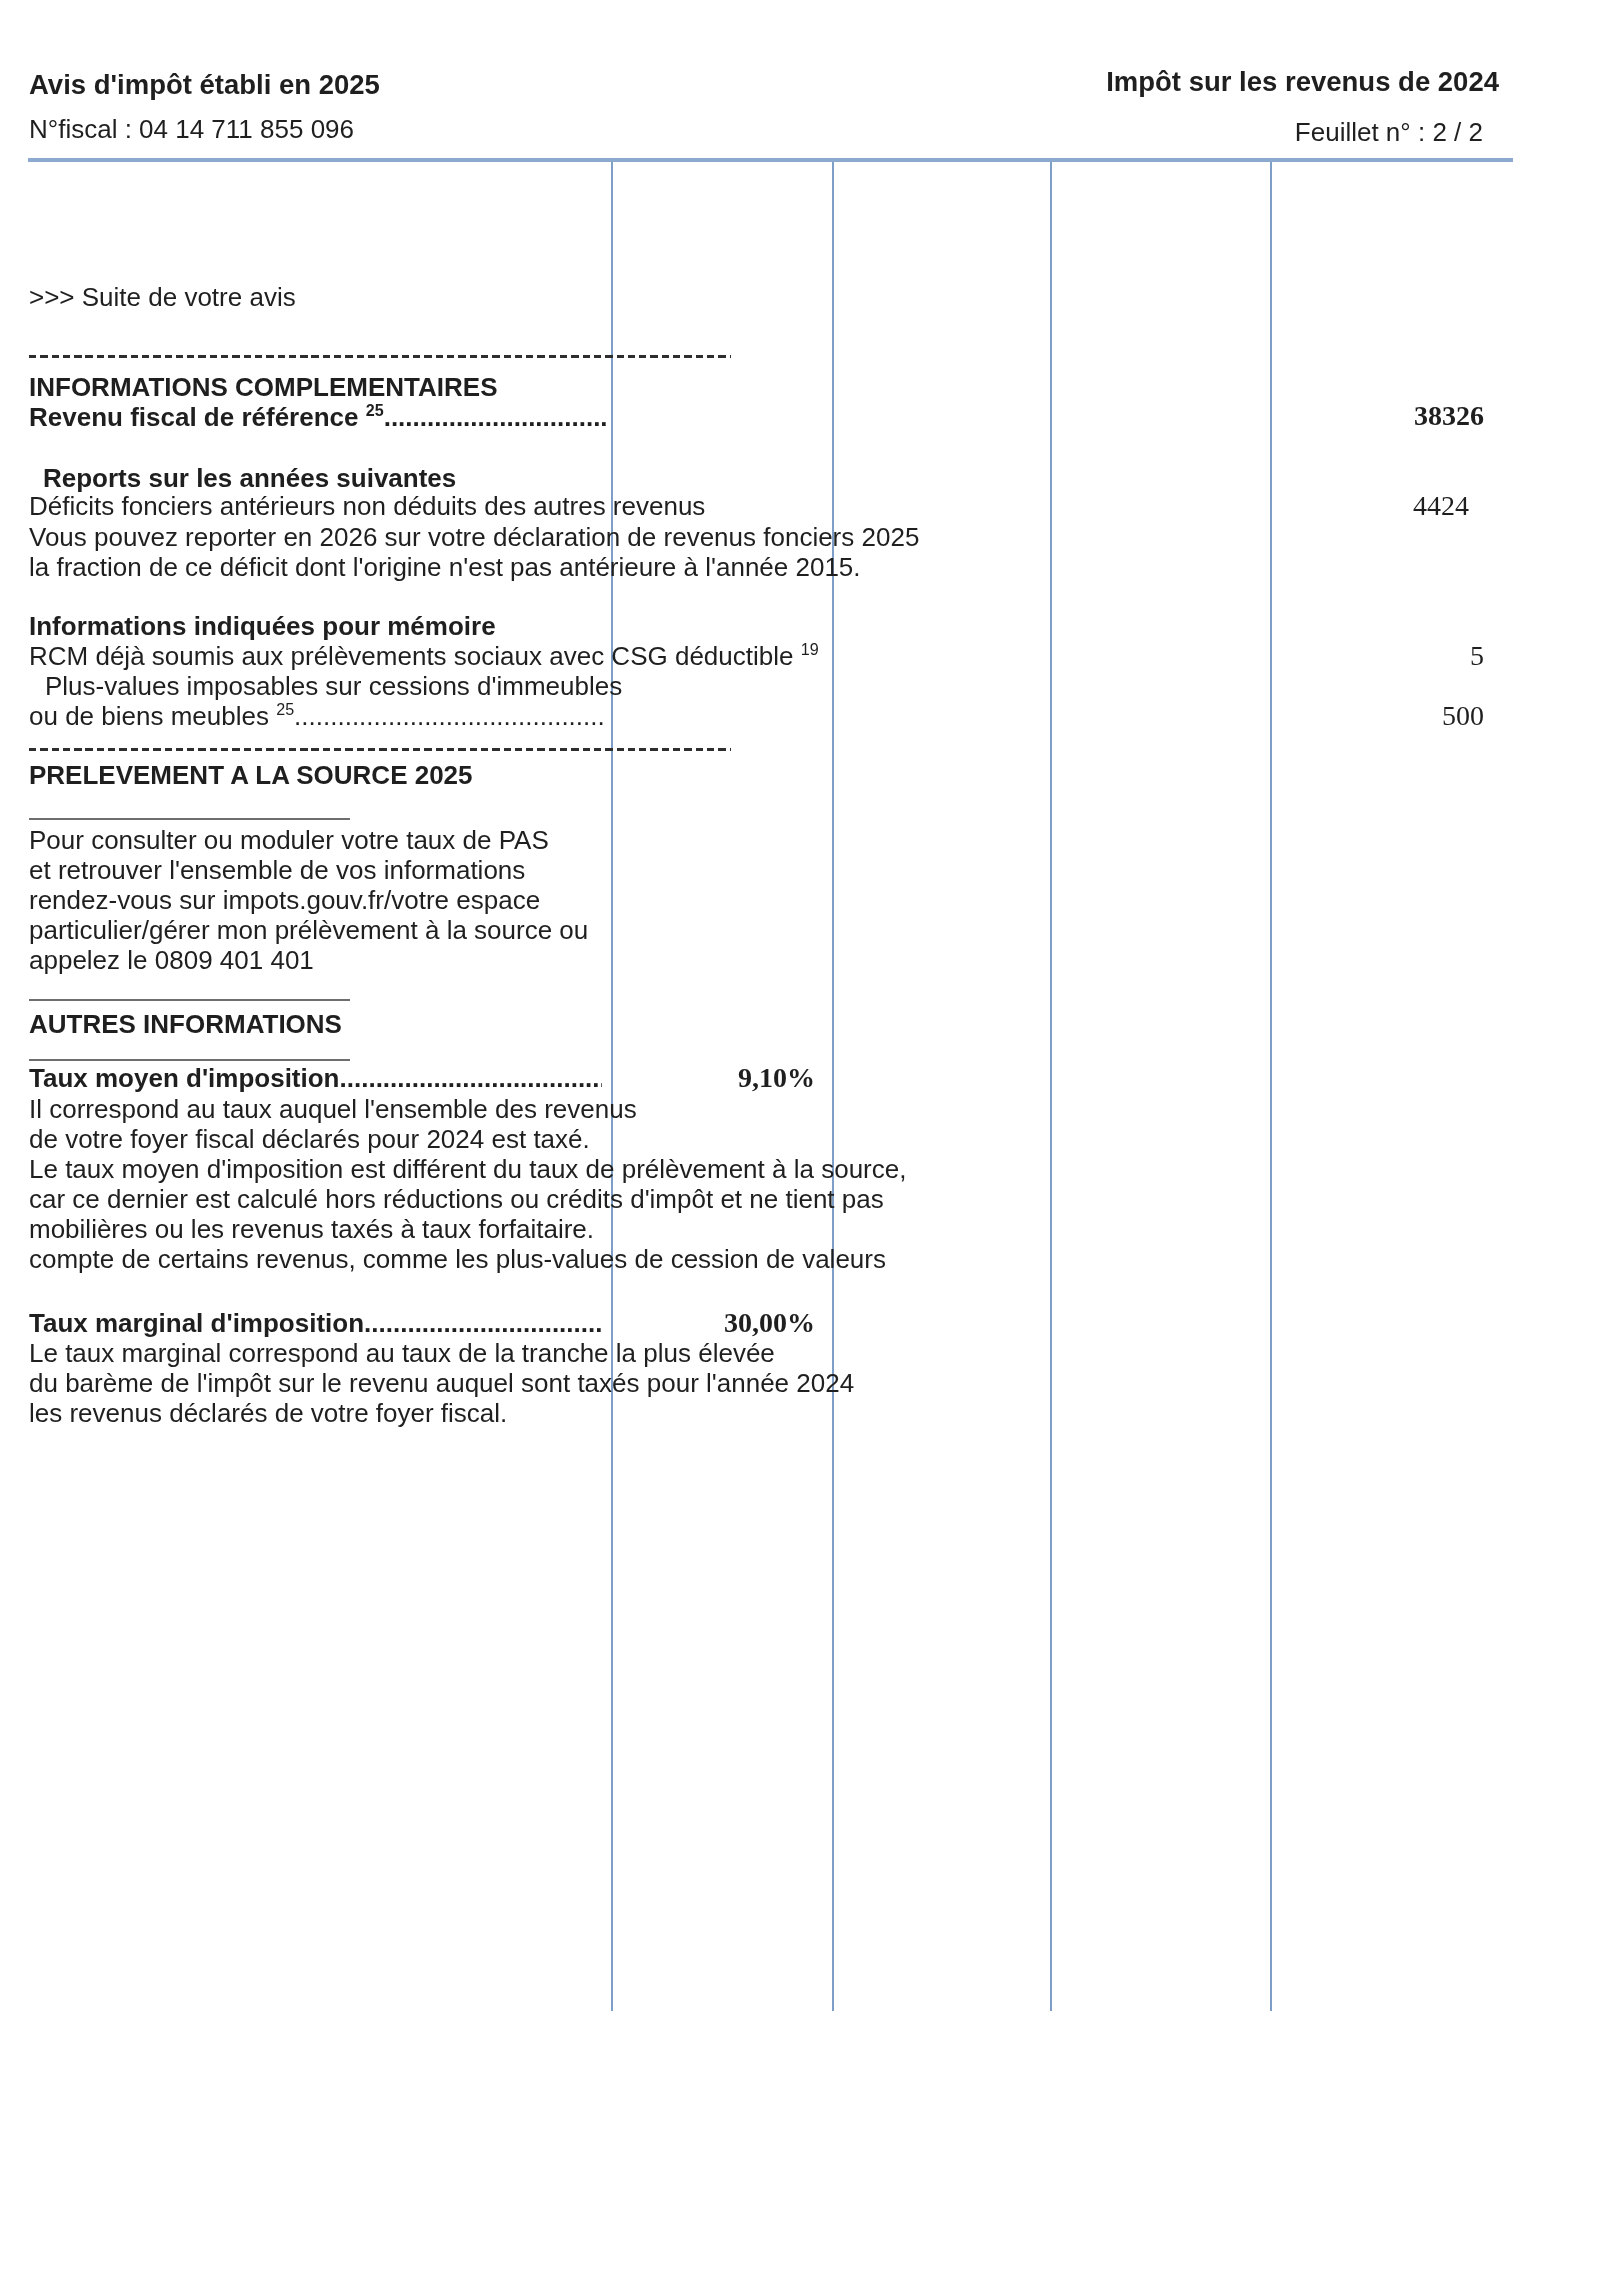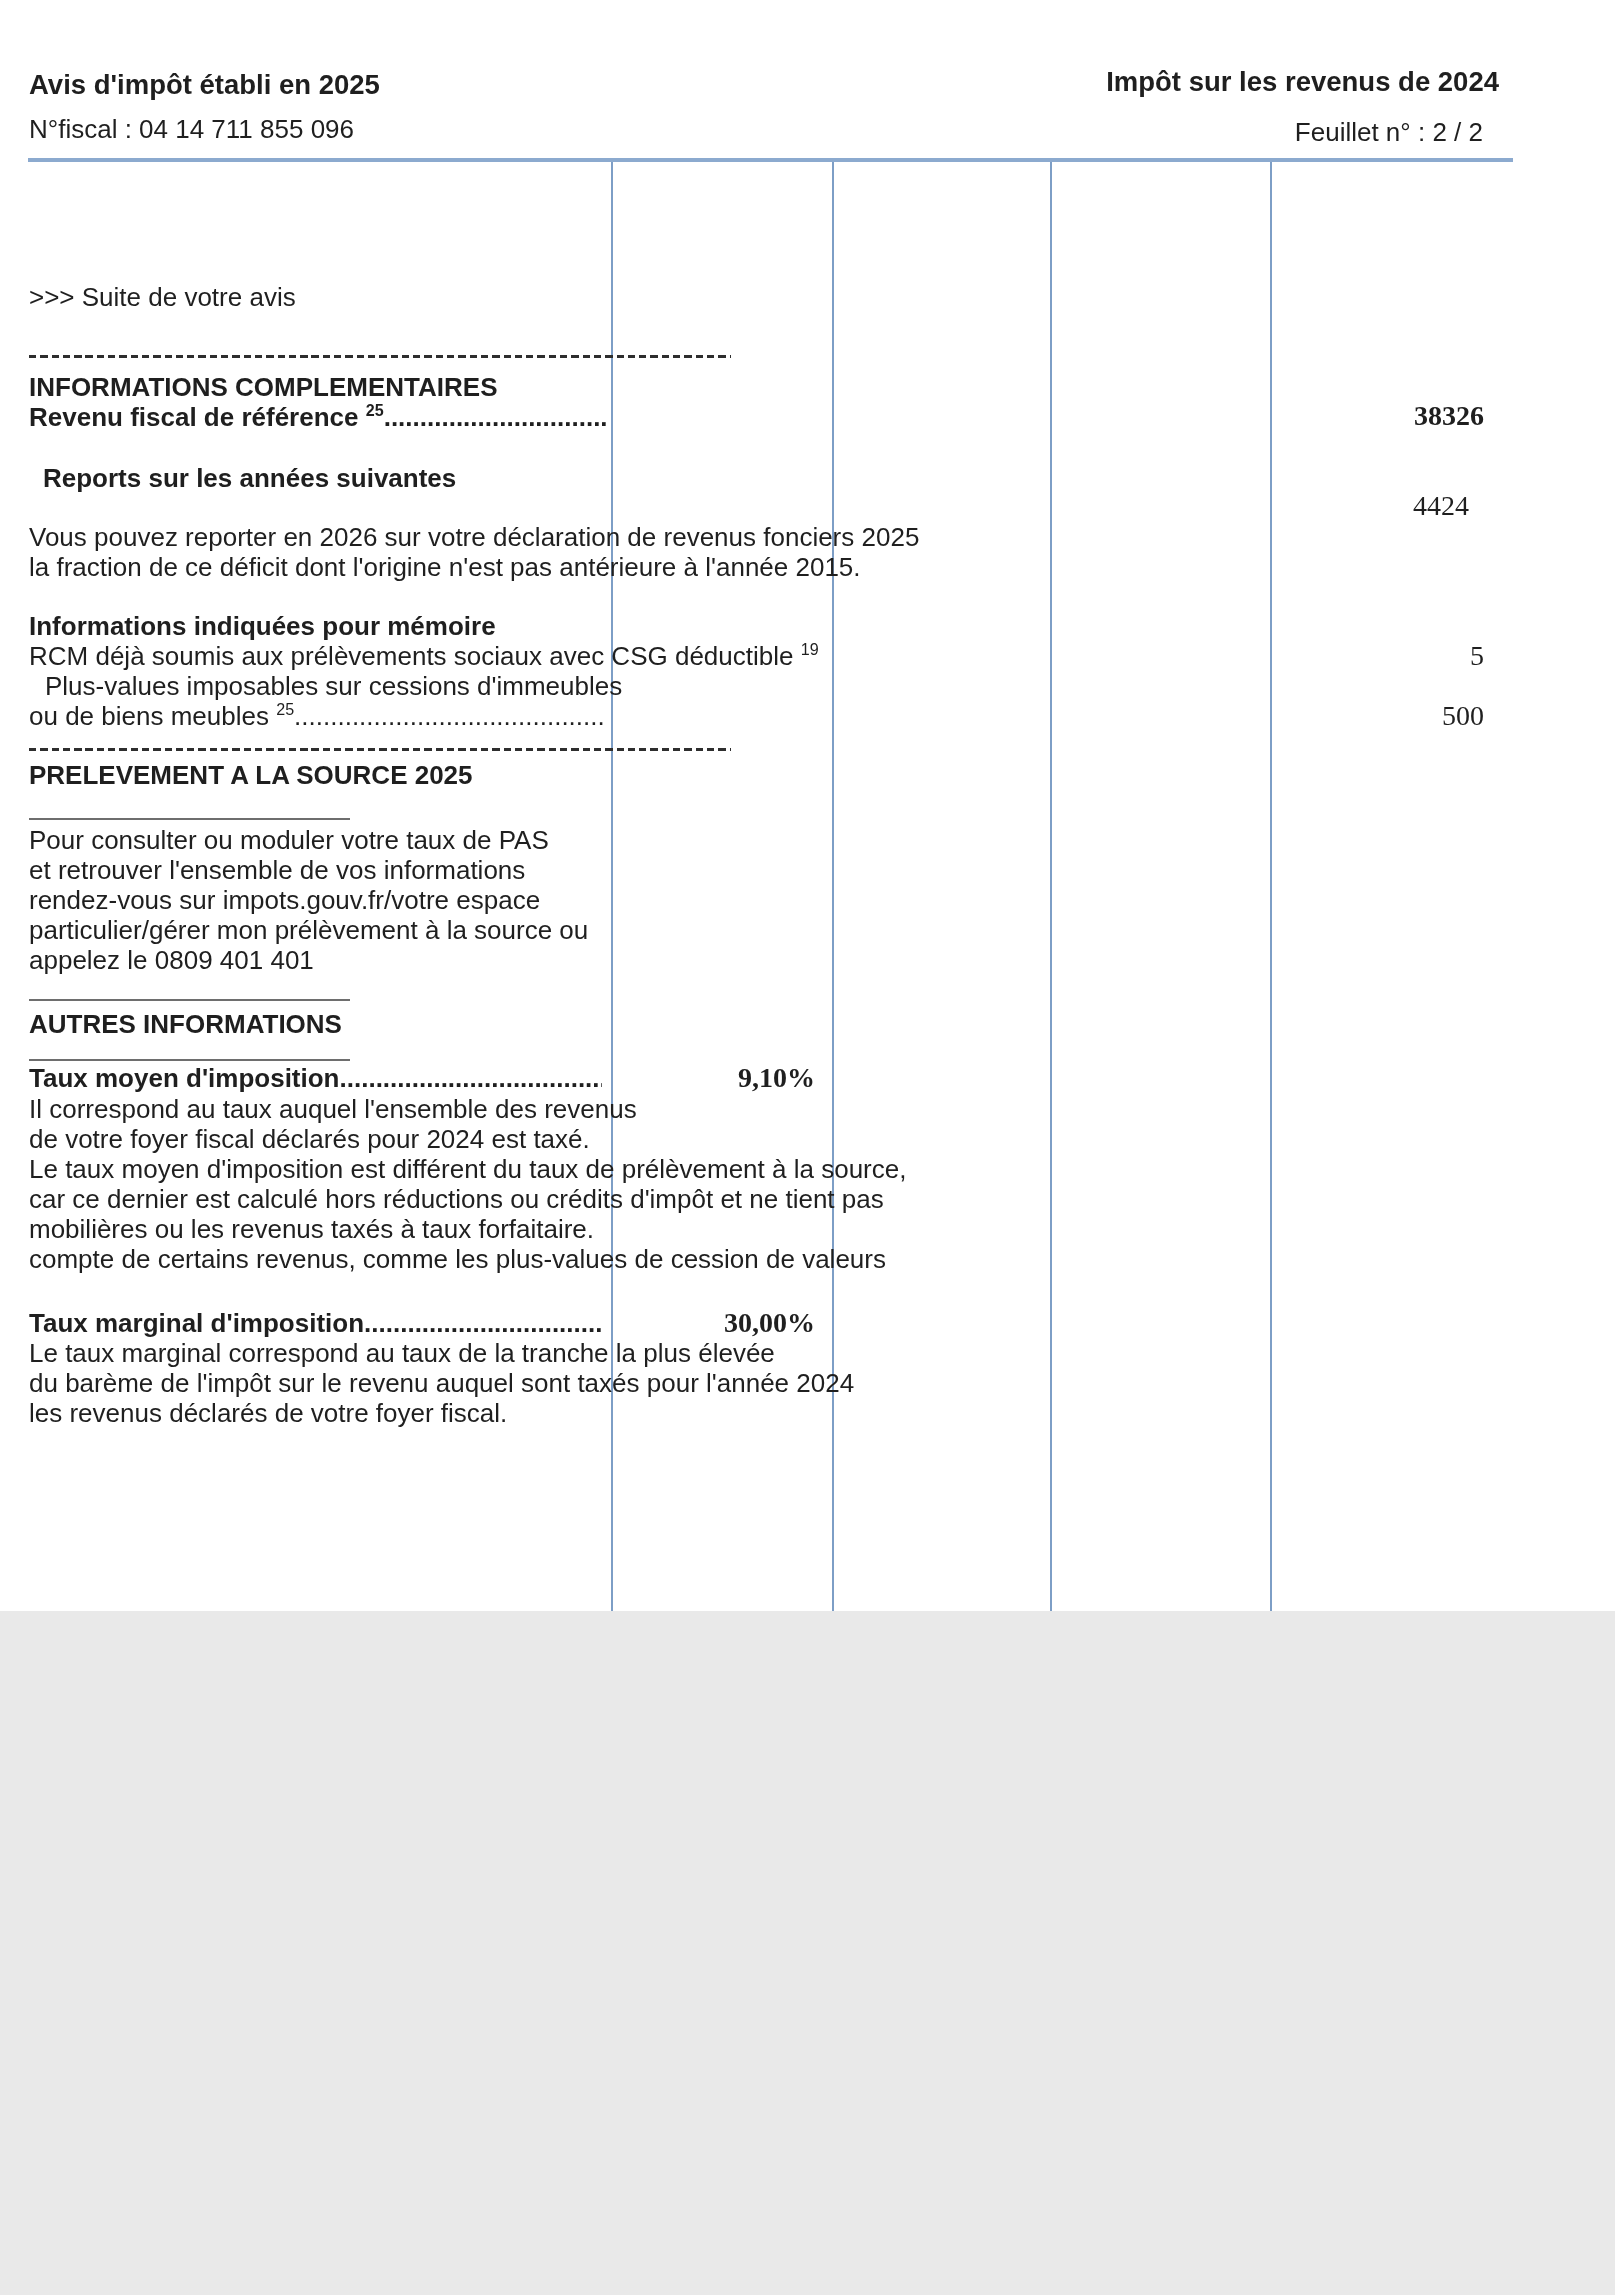--- a/index.html
+++ b/index.html
@@ -1,18 +1,18 @@
 <!DOCTYPE html>
 <html style="font-size:13px"><head>
 <meta charset="utf-8">
 <style>
   html,body{margin:0;padding:0;background:#e9e9e9;}
   #page{
     position:relative;
-    width:1615px;height:1611px;
+    width:1615px;height:2295px;
     background:#ffffff;
     font-family:"Liberation Sans","DejaVu Sans",sans-serif;
     color:#1f1f1f;
     overflow:hidden;
   }
   .t{position:absolute;font-size:26px;line-height:30px;white-space:nowrap;}
   .b{font-weight:bold;}
   .big{font-size:27.5px;line-height:32px;}
   .para{white-space:normal;}
   .para span{display:block;white-space:nowrap;}
@@ -43,20 +43,21 @@
   <div class="t" style="top:282px;left:29px;">&gt;&gt;&gt; Suite de votre avis</div>
 
   <div class="dashsep" style="top:355px;left:29px;width:702px;"></div>
 
   <div class="t b" style="top:372px;left:29px;">INFORMATIONS COMPLEMENTAIRES</div>
 
   <div class="t b leader" style="top:402px;left:29px;width:577px;"><span>Revenu fiscal de référence</span>&nbsp;<sup>25</sup><span>................................................</span></div>
   <div class="val b" style="top:401px;right:131px;">38326</div>
 
   <div class="t b" style="top:463px;left:43px;">Reports sur les années suivantes</div>
+  <div class="t" style="top:491px;left:29px;">Déficits fonciers antérieurs non déduits des autres revenus</div>
   <div class="val" style="top:491px;right:146px;">4424</div>
   <div class="t" style="top:522px;left:29px;">Vous pouvez reporter en 2026 sur votre déclaration de revenus fonciers 2025</div>
   <div class="t" style="top:552px;left:29px;">la fraction de ce déficit dont l'origine n'est pas antérieure à l'année 2015.</div>
 
   <div class="t b" style="top:611px;left:29px;">Informations indiquées pour mémoire</div>
   <div class="t" style="top:641px;left:29px;"><span>RCM déjà soumis aux prélèvements sociaux avec CSG déductible</span>&nbsp;<sup>19</sup></div>
   <div class="val" style="top:641px;right:131px;">5</div>
   <div class="t" style="top:671px;left:29px;margin-left:16px;">Plus-values imposables sur cessions d'immeubles</div>
   <div class="t leader" style="top:701px;left:29px;width:577px;"><span>ou de biens meubles</span>&nbsp;<sup>25</sup><span>......................................................................</span></div>
   <div class="val" style="top:701px;right:131px;">500</div>

